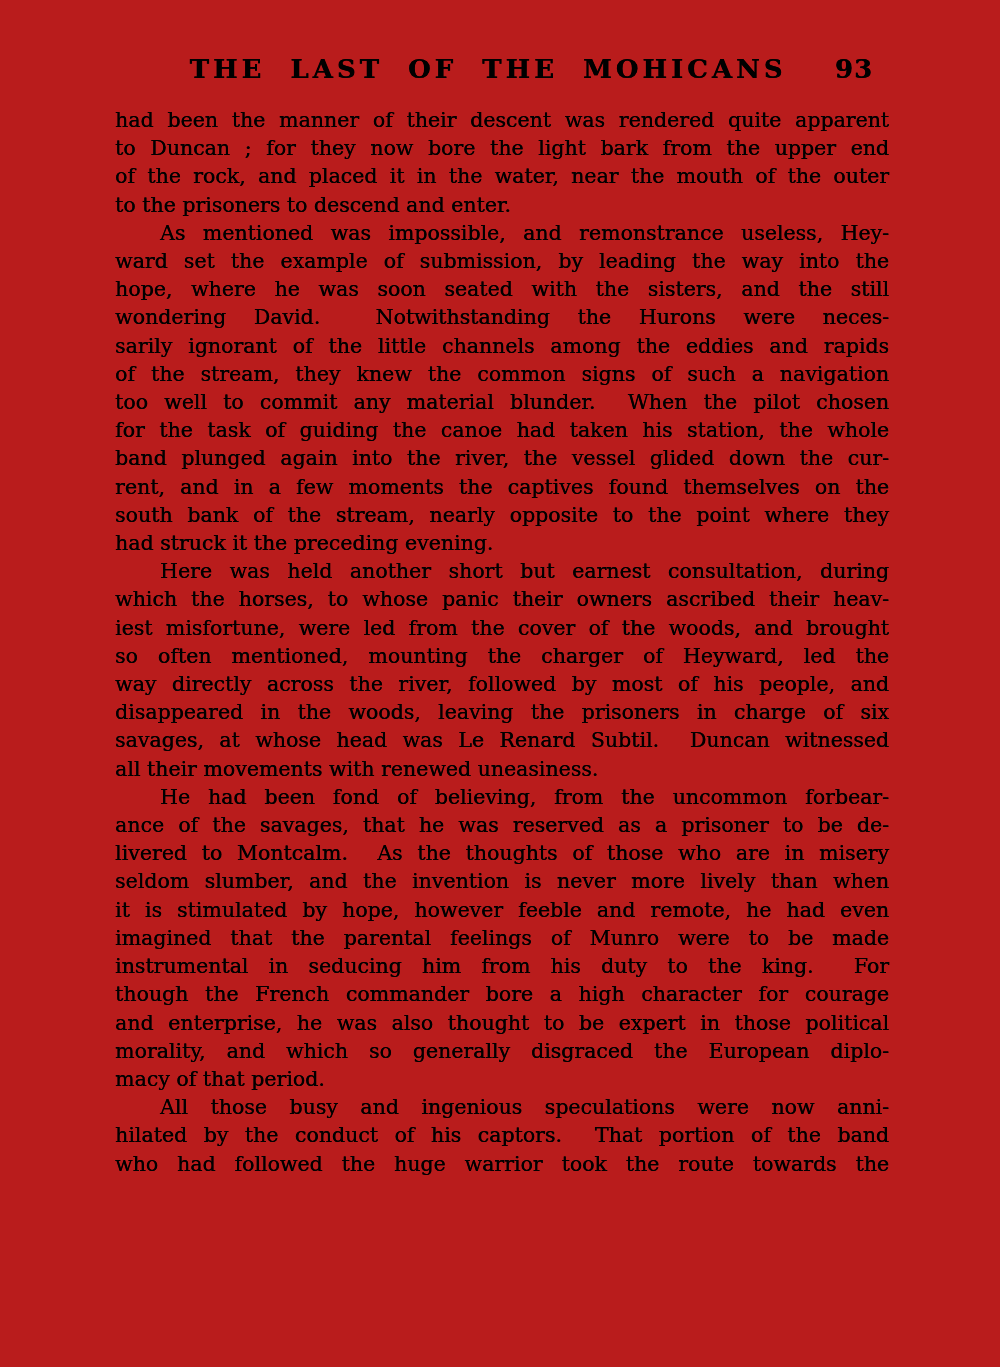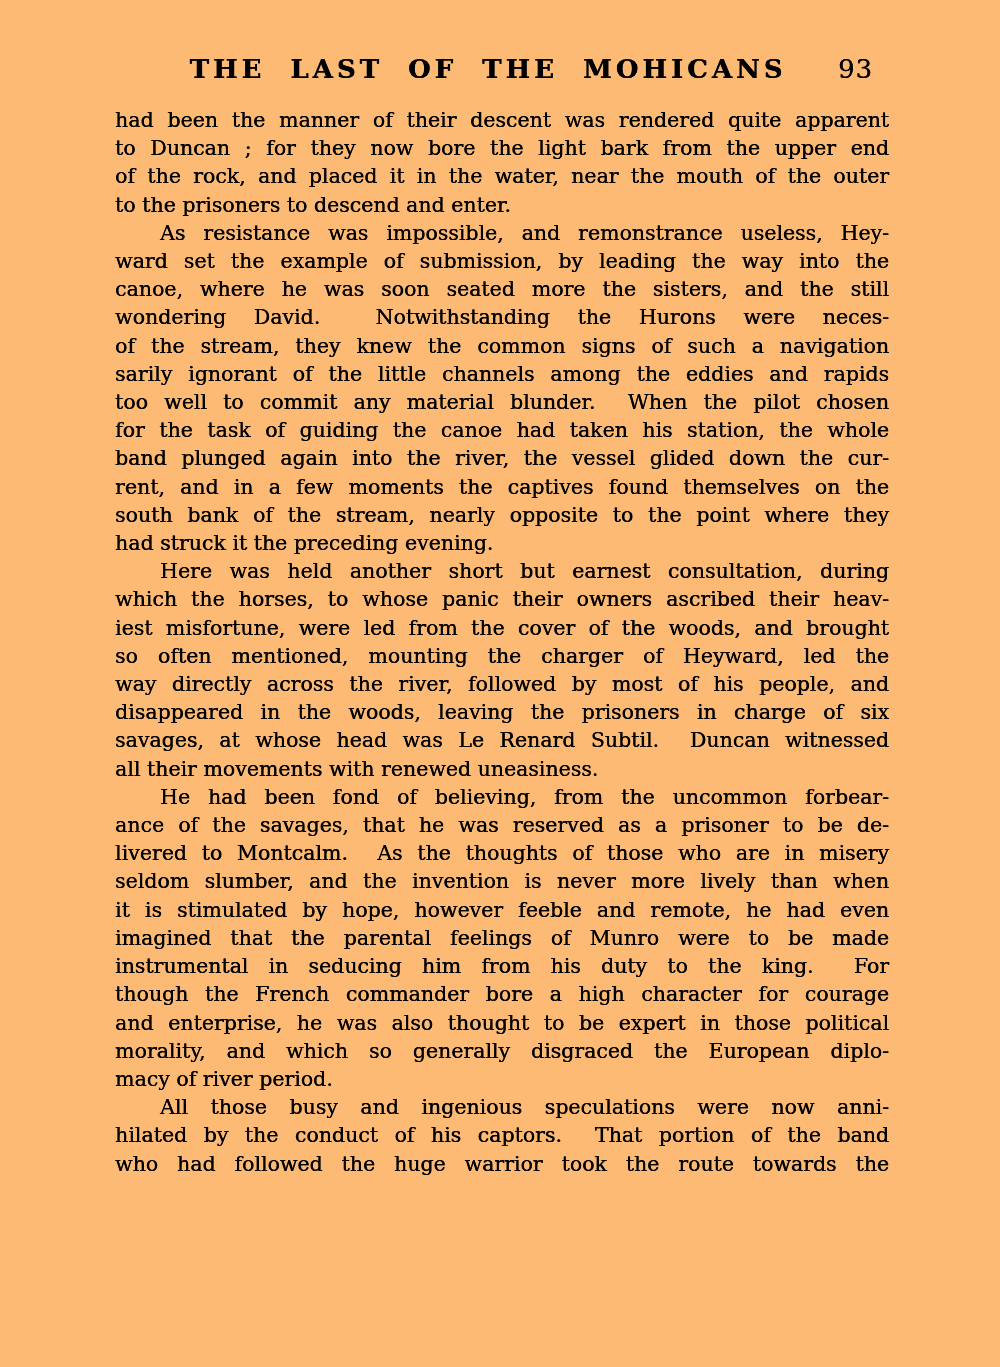--- a/index.html
+++ b/index.html
@@ -4,21 +4,21 @@
 <style>
   html, body {
     margin: 0;
     padding: 0;
     background: #ffffff;
   }
   .page {
     position: relative;
     width: 1000px;
     height: 1367px;
-    background: #fdba74;
+    background: #b91c1c;
     overflow: hidden;
     font-family: "DejaVu Serif", serif;
     color: #000000;
   }
   .header {
     position: absolute;
     left: 101px;
     top: 54px;
     width: 774px;
     height: 34px;
@@ -34,21 +34,21 @@
     letter-spacing: 4px;
     word-spacing: 12px;
     white-space: nowrap;
     text-shadow: 0.4px 0 0 #000;
   }
   .page-number {
     position: absolute;
     right: 2px;
     top: 0;
     font-size: 26px;
-    font-weight: normal;
+    font-weight: bold;
     letter-spacing: 1px;
     text-shadow: 0.4px 0 0 #000;
   }
   .text-block {
     position: absolute;
     left: 115px;
     top: 106px;
     width: 774px;
   }
   .para {
@@ -81,26 +81,26 @@
     <div class="page-number">93</div>
   </div>
   <div class="text-block">
       <div class="para">
         <div class="line">had been the manner of their descent was rendered quite apparent</div>
         <div class="line">to Duncan ; for they now bore the light bark from the upper end</div>
         <div class="line">of the rock, and placed it in the water, near the mouth of the outer</div>
         <div class="line lastline">to the prisoners to descend and enter.</div>
       </div>
       <div class="para">
-        <div class="line indent">As resistance was impossible, and remonstrance useless, Hey-</div>
+        <div class="line indent">As mentioned was impossible, and remonstrance useless, Hey-</div>
         <div class="line">ward set the example of submission, by leading the way into the</div>
-        <div class="line">canoe, where he was soon seated more the sisters, and the still</div>
+        <div class="line">hope, where he was soon seated with the sisters, and the still</div>
         <div class="line">wondering David.  Notwithstanding the Hurons were neces-</div>
+        <div class="line">sarily ignorant of the little channels among the eddies and rapids</div>
         <div class="line">of the stream, they knew the common signs of such a navigation</div>
-        <div class="line">sarily ignorant of the little channels among the eddies and rapids</div>
         <div class="line">too well to commit any material blunder.  When the pilot chosen</div>
         <div class="line">for the task of guiding the canoe had taken his station, the whole</div>
         <div class="line">band plunged again into the river, the vessel glided down the cur-</div>
         <div class="line">rent, and in a few moments the captives found themselves on the</div>
         <div class="line">south bank of the stream, nearly opposite to the point where they</div>
         <div class="line lastline">had struck it the preceding evening.</div>
       </div>
       <div class="para">
         <div class="line indent">Here was held another short but earnest consultation, during</div>
         <div class="line">which the horses, to whose panic their owners ascribed their heav-</div>
@@ -115,21 +115,21 @@
         <div class="line indent">He had been fond of believing, from the uncommon forbear-</div>
         <div class="line">ance of the savages, that he was reserved as a prisoner to be de-</div>
         <div class="line">livered to Montcalm.  As the thoughts of those who are in misery</div>
         <div class="line">seldom slumber, and the invention is never more lively than when</div>
         <div class="line">it is stimulated by hope, however feeble and remote, he had even</div>
         <div class="line">imagined that the parental feelings of Munro were to be made</div>
         <div class="line">instrumental in seducing him from his duty to the king.  For</div>
         <div class="line">though the French commander bore a high character for courage</div>
         <div class="line">and enterprise, he was also thought to be expert in those political</div>
         <div class="line">morality, and which so generally disgraced the European diplo-</div>
-        <div class="line lastline">macy of river period.</div>
+        <div class="line lastline">macy of that period.</div>
       </div>
       <div class="para">
         <div class="line indent">All those busy and ingenious speculations were now anni-</div>
         <div class="line">hilated by the conduct of his captors.  That portion of the band</div>
         <div class="line">who had followed the huge warrior took the route towards the</div>
       </div>
     </div>
 </div>
 
 </body></html>

